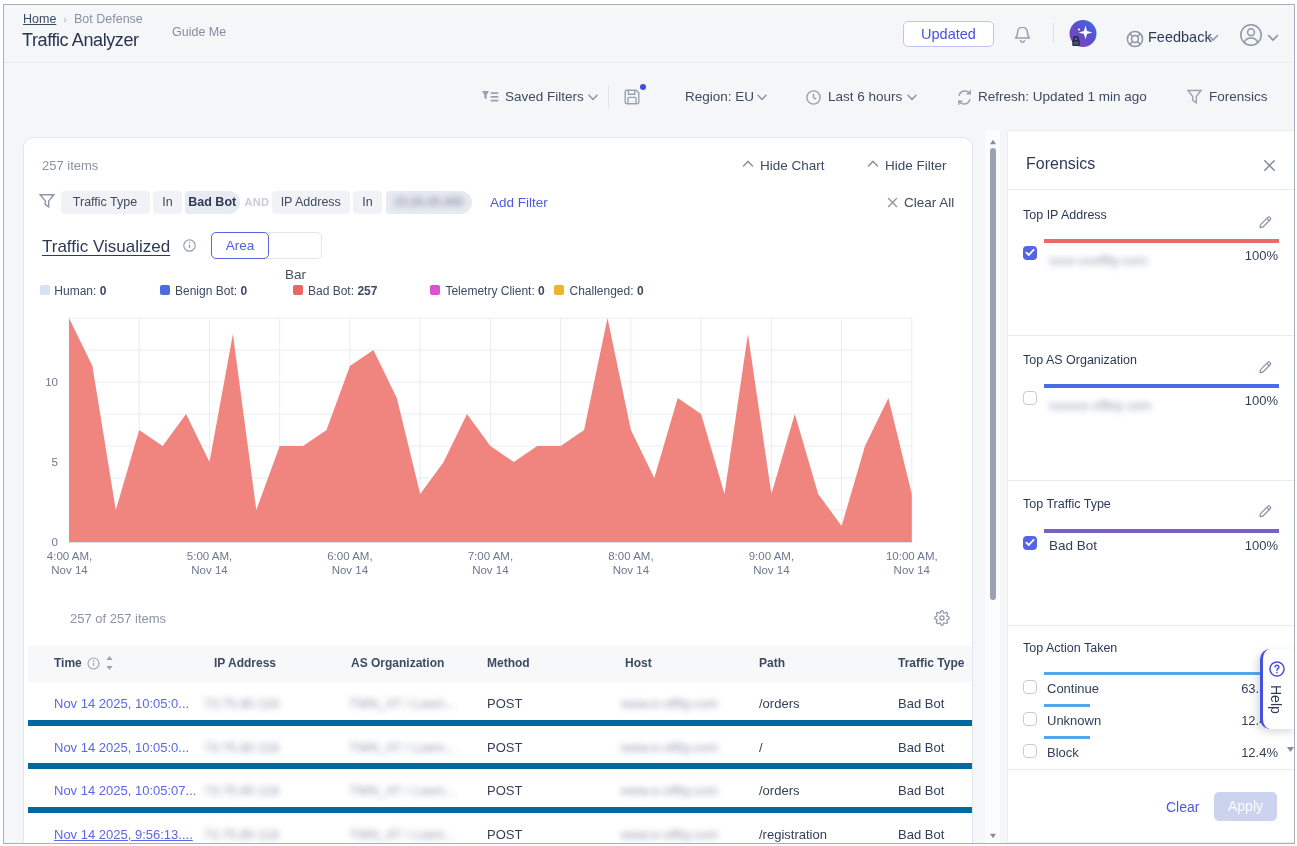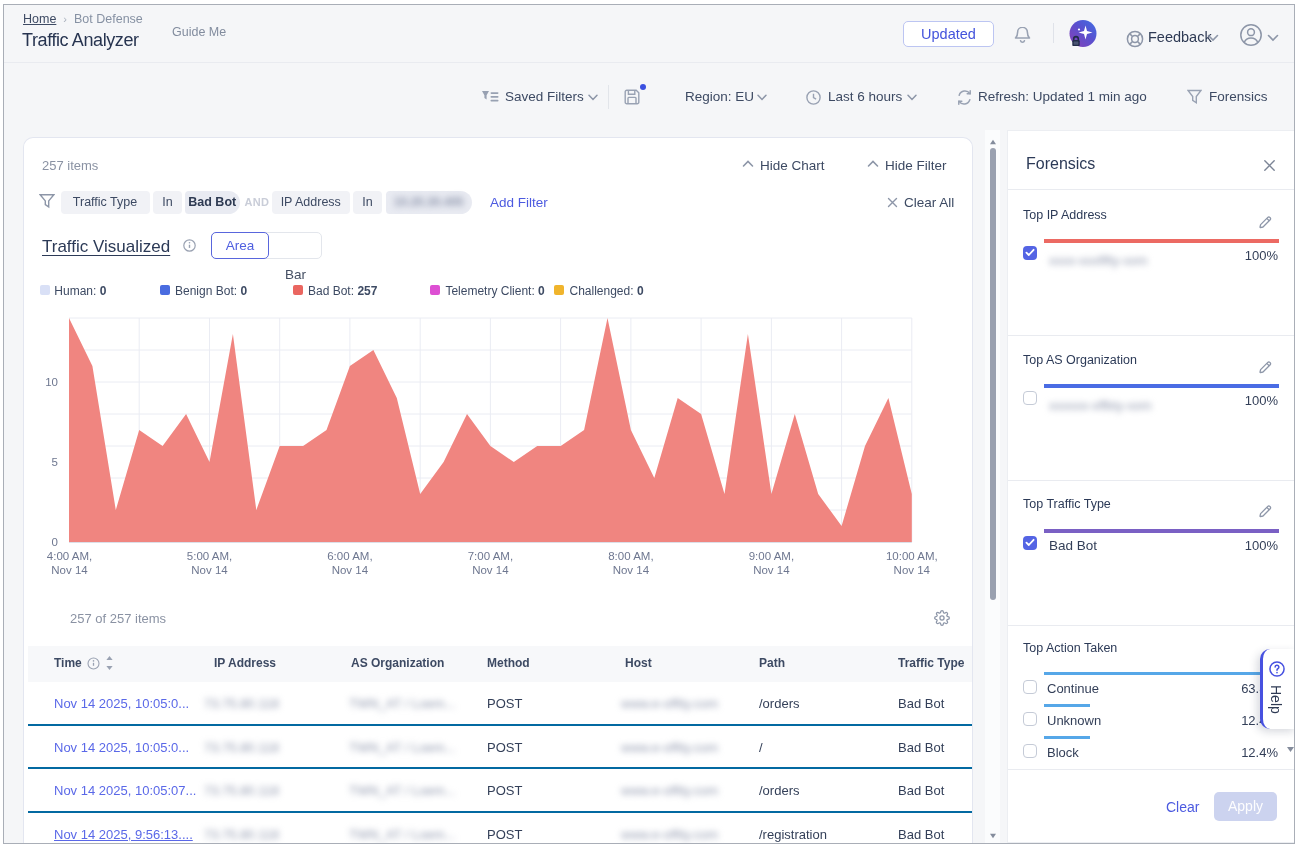--- a/index.html
+++ b/index.html
@@ -266,21 +266,21 @@
       <span class="c" style="left:731px;">/registration</span>
       <span class="c" style="left:870px;">Bad Bot</span>
     </div>
   </div>
       </div>
   <style>
   .pill { top:52px; height:23px; background:#f1f2f6; border-radius:4px; font-size:12.5px; color:#3d4a63; text-align:center; line-height:23px; }
   .pv { background:#e9ebf2; border-radius:4px 12px 12px 4px; font-weight:bold; color:#2e3a52; }
   .leg { top:146px; width:10px; height:10px; border-radius:2px; }
   .lgt { top:145px; font-size:12px; color:#3d4a63; }
-  .row { position:absolute; width:944px; height:43.5px; border-bottom:2px solid #0369a1; font-size:13px; color:#333f58; }
+  .row { position:absolute; width:944px; height:43.5px; border-bottom:6px solid #0369a1; font-size:13px; color:#333f58; }
   .row .c { position:absolute; top:14px; }
   .tlink { color:#5a68e8; }
   </style>
   <div class="abs" style="left:985px;top:130px;width:15px;height:713px;background:#fbfcfd;">
     <svg class="abs" style="left:4px;top:9px;" width="8" height="6" viewBox="0 0 9 7" fill="#848c9c">
           <path d="M4.5 1 8 6H1Z"></path>
         </svg>
     <div class="abs" style="left:5px;top:18px;width:5.5px;height:452px;background:#9aa1b0;border-radius:3px;"></div>
     <svg class="abs" style="left:4px;top:703px;" width="8" height="6" viewBox="0 0 9 7" fill="#848c9c">
           <path d="M4.5 6 1 1h7Z"></path>

